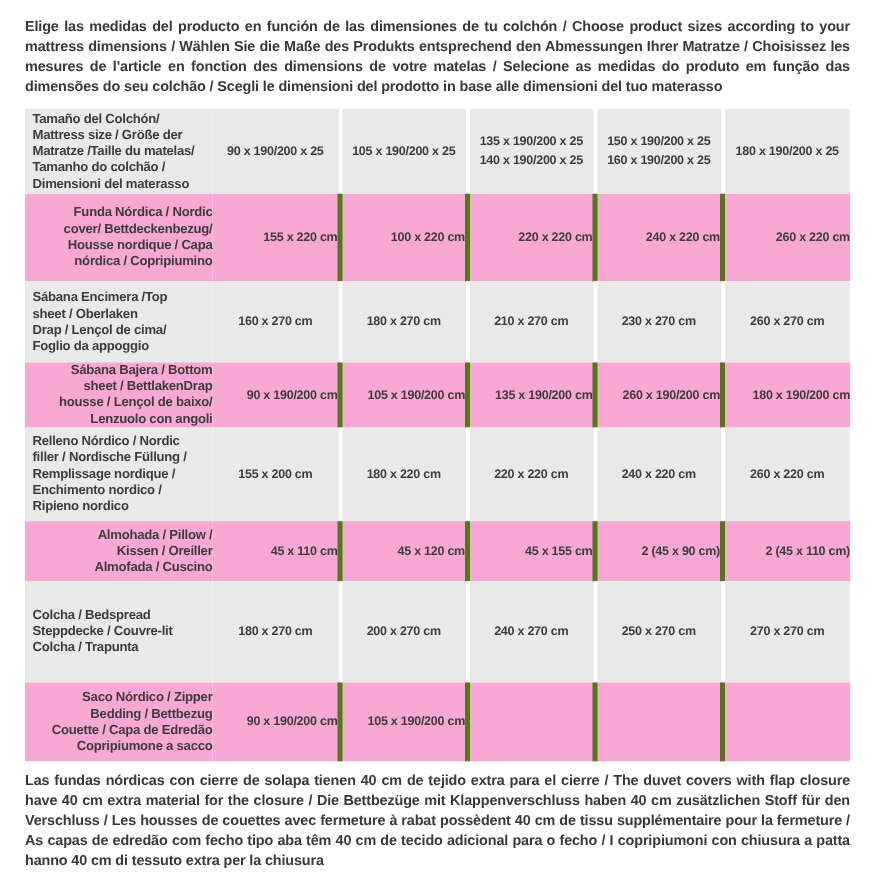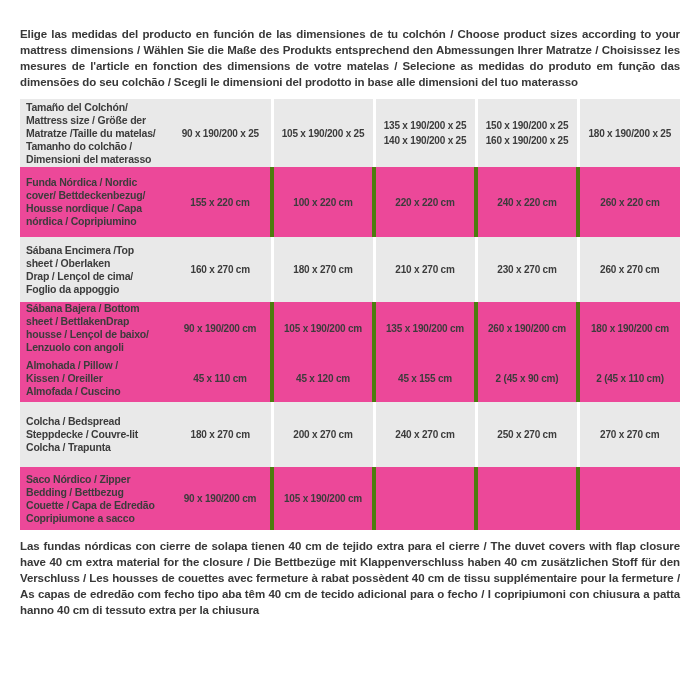--- a/index.html
+++ b/index.html
@@ -13,21 +13,21 @@
     overflow:hidden;
   }
   .note {
     font-weight:bold;
     font-size:11.5px;
     line-height:16px;
     text-align:justify;
     color:#383838;
     letter-spacing:-0.1px;
   }
-  .note.top { margin-bottom:9px;margin-top:12px; }
+  .note.top { margin-bottom:9px; }
   .note.bottom { margin-top:8px; }
   table.size-table {
     width:660px;
     table-layout:fixed;
     border-collapse:collapse;
   }
   td {
     vertical-align:middle;
     font-weight:bold;
   }
@@ -39,21 +39,21 @@
     letter-spacing:-0.2px;
   }
   td.val {
     text-align:center;
     font-size:10px;
     line-height:15px;
     white-space:pre-line;
     letter-spacing:-0.2px;
   }
   tr.shade td { background:var(--row-shade); }
-  tr.plain td { background:#ec4899; }
+  tr.plain td { background:#f9a8d4;text-align:right; }
   tr.shade td.val + td.val { border-left:3px solid #ffffff; }
   tr.plain td.val + td.val { border-left:4px solid #4d7c0f; }
 </style>
 </head>
 <body>
 
 <main>
 
   <p class="note top">Elige las medidas del producto en función de las dimensiones de tu colchón / Choose product sizes according to your mattress dimensions / Wählen Sie die Maße des Produkts entsprechend den Abmessungen Ihrer Matratze / Choisissez les mesures de l'article en fonction des dimensions de votre matelas / Selecione as medidas do produto em função das dimensões do seu colchão / Scegli le dimensioni del prodotto in base alle dimensioni del tuo materasso</p>
 
@@ -107,31 +107,43 @@
         <td class="lbl">Sábana Bajera / Bottom
 sheet / BettlakenDrap
 housse / Lençol de baixo/
 Lenzuolo con angoli</td>
         <td class="val">90 x 190/200 cm</td>
         <td class="val">105 x 190/200 cm</td>
         <td class="val">135 x 190/200 cm</td>
         <td class="val">260 x 190/200 cm</td>
         <td class="val">180 x 190/200 cm</td>
       </tr>
+      <tr class="shade" style="height:75px">
+        <td class="lbl">Relleno Nórdico / Nordic
+filler / Nordische Füllung /
+Remplissage nordique /
+Enchimento nordico /
+Ripieno nordico</td>
+        <td class="val">155 x 200 cm</td>
+        <td class="val">180 x 220 cm</td>
+        <td class="val">220 x 220 cm</td>
+        <td class="val">240 x 220 cm</td>
+        <td class="val">260 x 220 cm</td>
+      </tr>
       <tr class="plain" style="height:48px">
         <td class="lbl">Almohada  / Pillow /
 Kissen / Oreiller
 Almofada / Cuscino</td>
         <td class="val">45 x 110 cm</td>
         <td class="val">45 x 120 cm</td>
         <td class="val">45 x 155 cm</td>
         <td class="val">2 (45 x 90 cm)</td>
         <td class="val">2 (45 x 110 cm)</td>
       </tr>
-      <tr class="shade" style="height:65px">
+      <tr class="shade" style="height:81px">
         <td class="lbl">Colcha / Bedspread
 Steppdecke / Couvre-lit
 Colcha / Trapunta</td>
         <td class="val">180 x 270 cm</td>
         <td class="val">200 x 270 cm</td>
         <td class="val">240 x 270 cm</td>
         <td class="val">250 x 270 cm</td>
         <td class="val">270 x 270 cm</td>
       </tr>
       <tr class="plain" style="height:63px">

